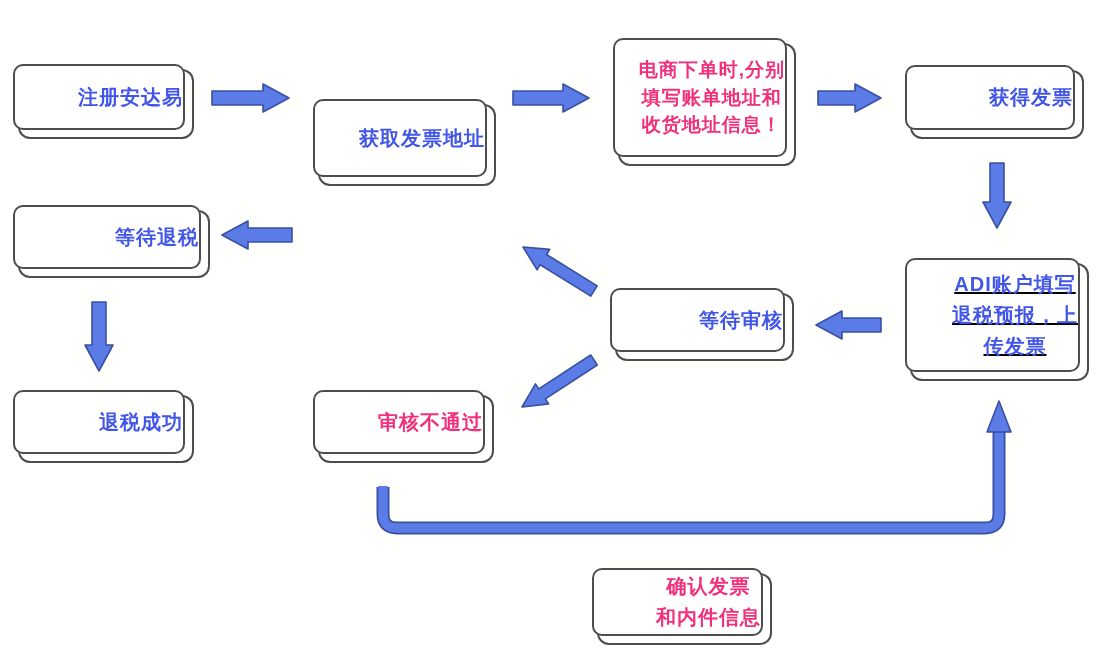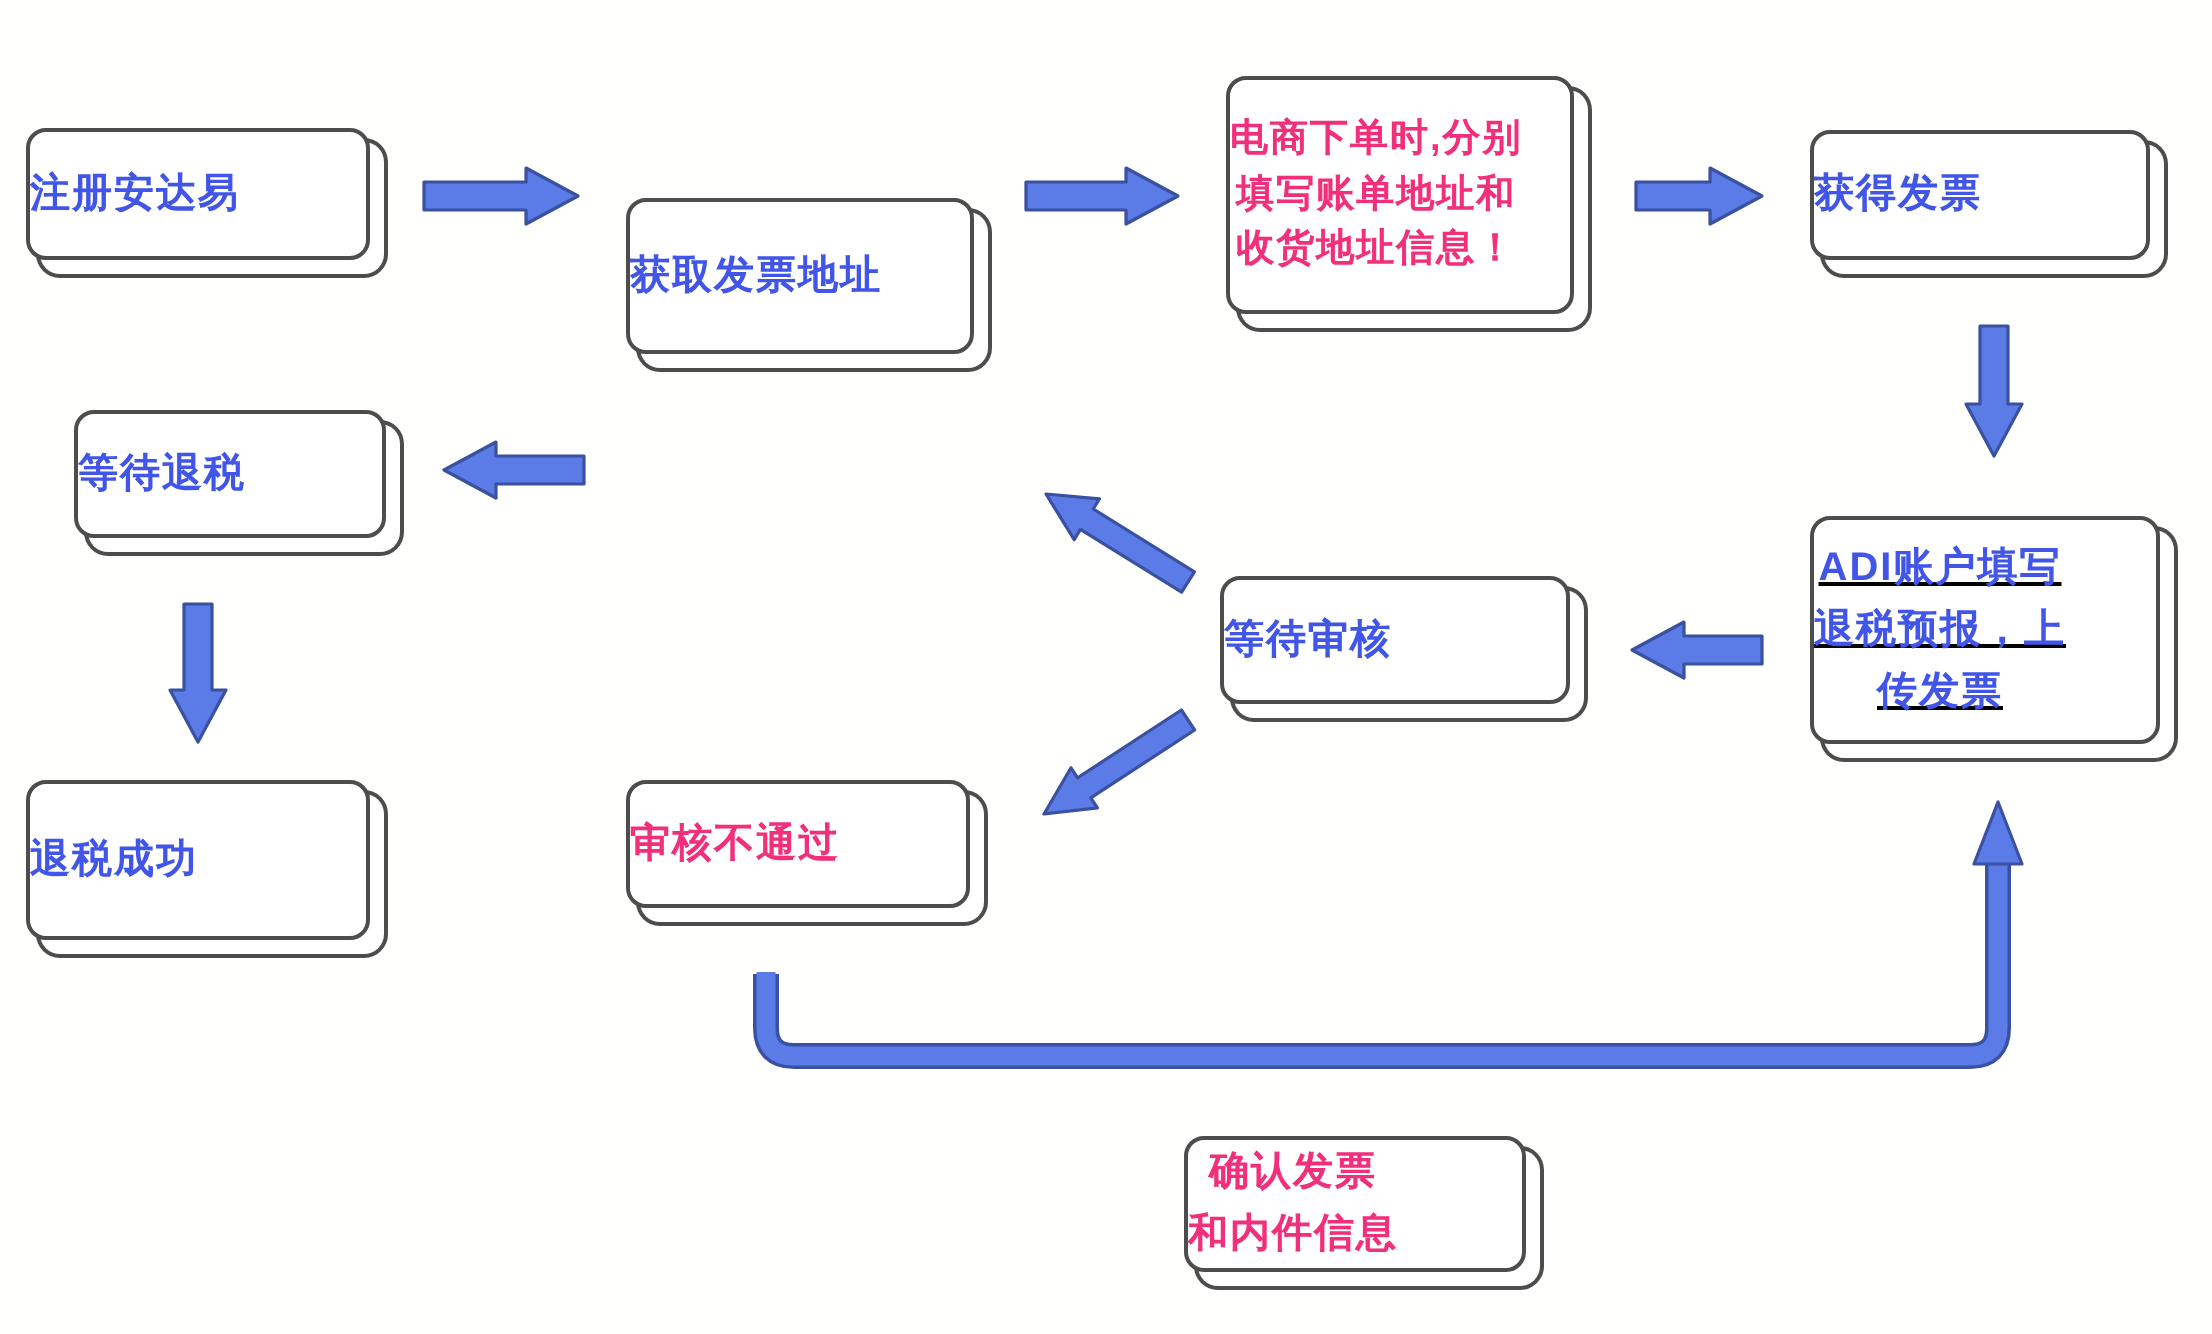--- a/index.html
+++ b/index.html
@@ -23,21 +23,21 @@
   }
   #arrow-layer{
     position:absolute;left:0;top:0;
     pointer-events:none;
   }
   .node{
     position:absolute;
     background:#ffffff;
     border:2px solid var(--box-border);
     border-radius:10px;
-    display:flex;align-items:center;justify-content:flex-start;
+    display:flex;align-items:center;justify-content:flex-end;
     text-align:center;
     box-shadow:7px 7px 0 0 #ffffff, 7px 7px 0 2px var(--box-border);
     z-index:2;
   }
   .node .label{
     font-weight:bold;
     font-size:20px;
     letter-spacing:1px;
     line-height:1.55;
     white-space:pre-line;
@@ -47,22 +47,22 @@
 
   #node-register       {left:13px;  top:64px;  width:172px; height:66px;}
   #node-get-invoice-address{left:313px; top:64px;  width:174px; height:78px;margin-top:35px;}
   #node-order-note     {left:613px; top:38px;  width:174px; height:119px;}
   #node-order-note .label{font-size:19px;line-height:1.45;}
   #node-obtain-invoice {left:905px; top:65px;  width:170px; height:65px;}
   #node-adi-account    {left:905px; top:258px; width:175px; height:114px;text-decoration:underline;}
   #node-wait-review    {left:610px; top:288px; width:175px; height:64px;}
   #node-review-passed  {left:313px; top:205px; width:172px; height:64px;}
   #node-review-failed  {left:313px; top:390px; width:172px; height:64px;}
-  #node-wait-refund    {left:13px;  top:205px; width:156px; height:64px;margin-left:24px;}
-  #node-refund-success {left:13px;  top:390px; width:172px; height:80px;}
+  #node-wait-refund    {left:13px;  top:205px; width:188px; height:64px;}
+  #node-refund-success {left:13px;  top:390px; width:172px; height:64px;}
   #node-confirm-invoice{left:592px; top:568px; width:171px; height:68px;}
 
   polygon.block-arrow{
     fill:var(--arrow-fill);
     stroke:var(--arrow-stroke);
     stroke-width:1.6;
     stroke-linejoin:round;
   }
   path.conn-outline{fill:none;stroke:var(--arrow-stroke);stroke-width:13;stroke-linecap:butt;}
   path.conn-fill{fill:none;stroke:var(--arrow-fill);stroke-width:9.5;stroke-linecap:butt;}

